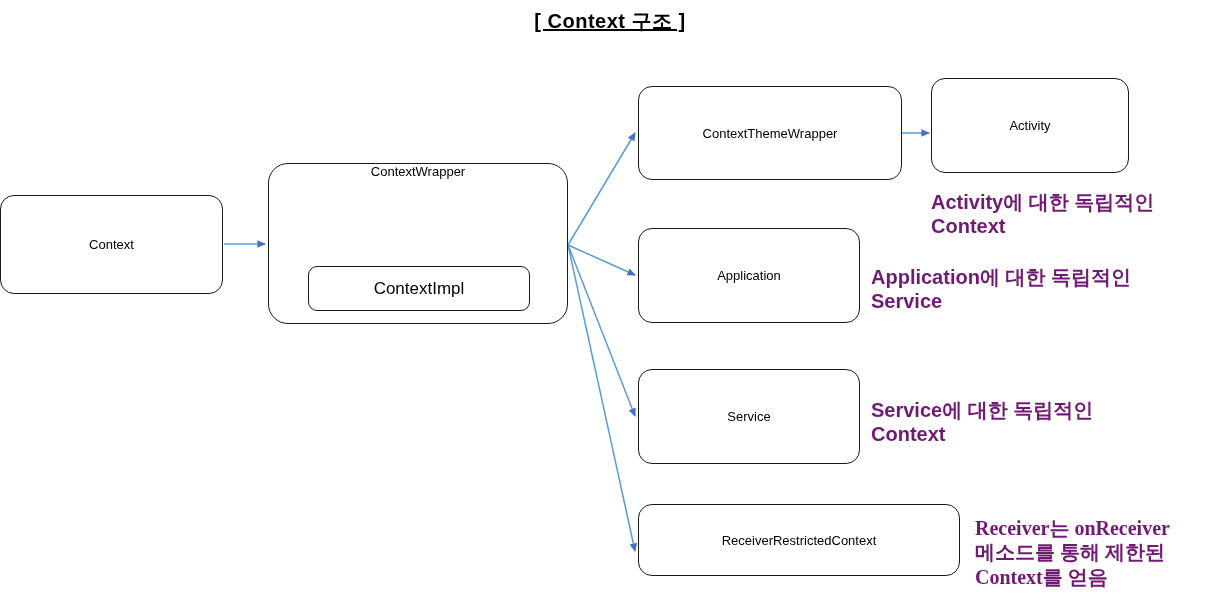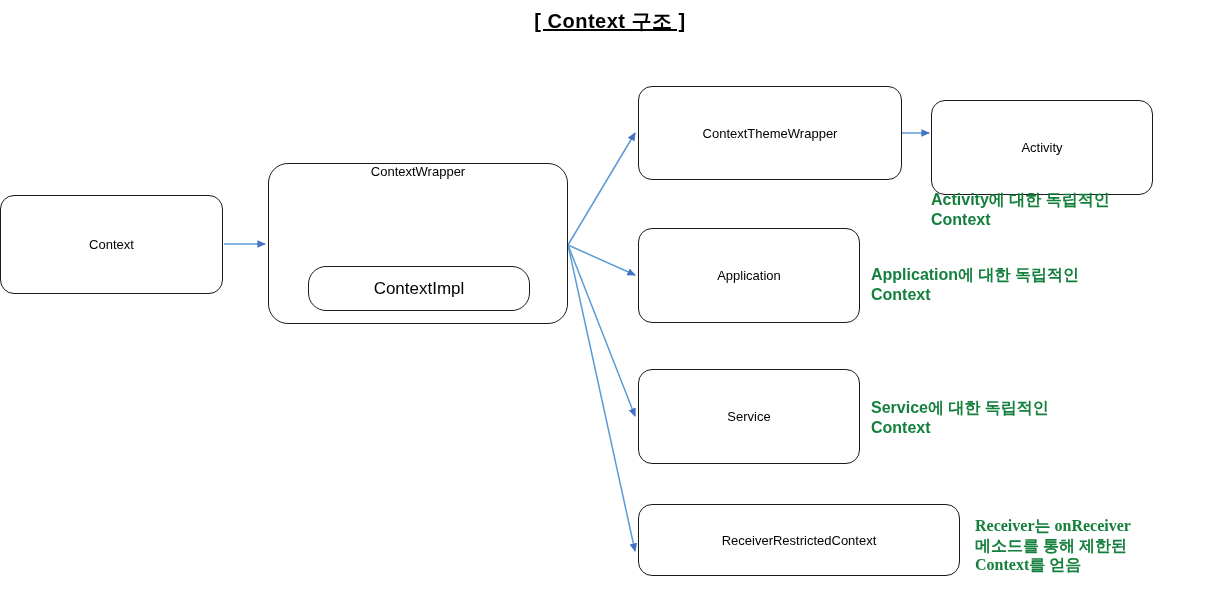--- a/index.html
+++ b/index.html
@@ -61,33 +61,33 @@
     display: block;
     text-align: center;
     white-space: nowrap;
   }
   .node.outer > .node-label {
   }
   .node-inner {
     position: absolute;
     box-sizing: border-box;
     border: 1.4px solid #1a1a1a;
-    border-radius: 18px;
+    border-radius: 9px;
     background: #ffffff;
     display: flex;
     align-items: center;
     justify-content: center;
     font-size: 17px;
     color: #000000;
     z-index: 3;
   }
   .annotation {
     position: absolute;
-    color: #15803d;
-    font-size: 16px;
+    color: #701a75;
+    font-size: 20px;
     font-weight: bold;
     line-height: 1.22;
     white-space: pre-line;
     z-index: 2;
   }
 </style>
 </head>
 <body>
 
 <div id="canvas">
@@ -119,41 +119,41 @@
   </div>
 
   <div class="node-inner" style="left:308px; top:266px; width:222px; height:45px;">
     <span class="node-label">ContextImpl</span>
   </div>
 
   <div class="node" style="left:638px; top:86px; width:264px; height:94px;">
     <span class="node-label">ContextThemeWrapper</span>
   </div>
 
-  <div class="node" style="left:931px; top:100px; width:222px; height:95px;">
+  <div class="node" style="left:931px; top:78px; width:198px; height:95px;">
     <span class="node-label">Activity</span>
   </div>
 
   <div class="node" style="left:638px; top:228px; width:222px; height:95px;">
     <span class="node-label">Application</span>
   </div>
 
   <div class="node" style="left:638px; top:369px; width:222px; height:95px;">
     <span class="node-label">Service</span>
   </div>
 
   <div class="node" style="left:638px; top:504px; width:322px; height:72px;">
     <span class="node-label">ReceiverRestrictedContext</span>
   </div>
 
   <div class="annotation" style="left:931px; top:190px; width:275px;">Activity에 대한 독립적인
 Context</div>
 
   <div class="annotation" style="left:871px; top:265px; width:300px;">Application에 대한 독립적인
-Context</div>
+Service</div>
 
   <div class="annotation" style="left:871px; top:398px; width:270px;">Service에 대한 독립적인
 Context</div>
 
   <div class="annotation" style="left:975px; top:516px; width:245px;font-family:Liberation Serif, serif;">Receiver는 onReceiver
 메소드를 통해 제한된
 Context를 얻음</div>
 
 </div>
 

